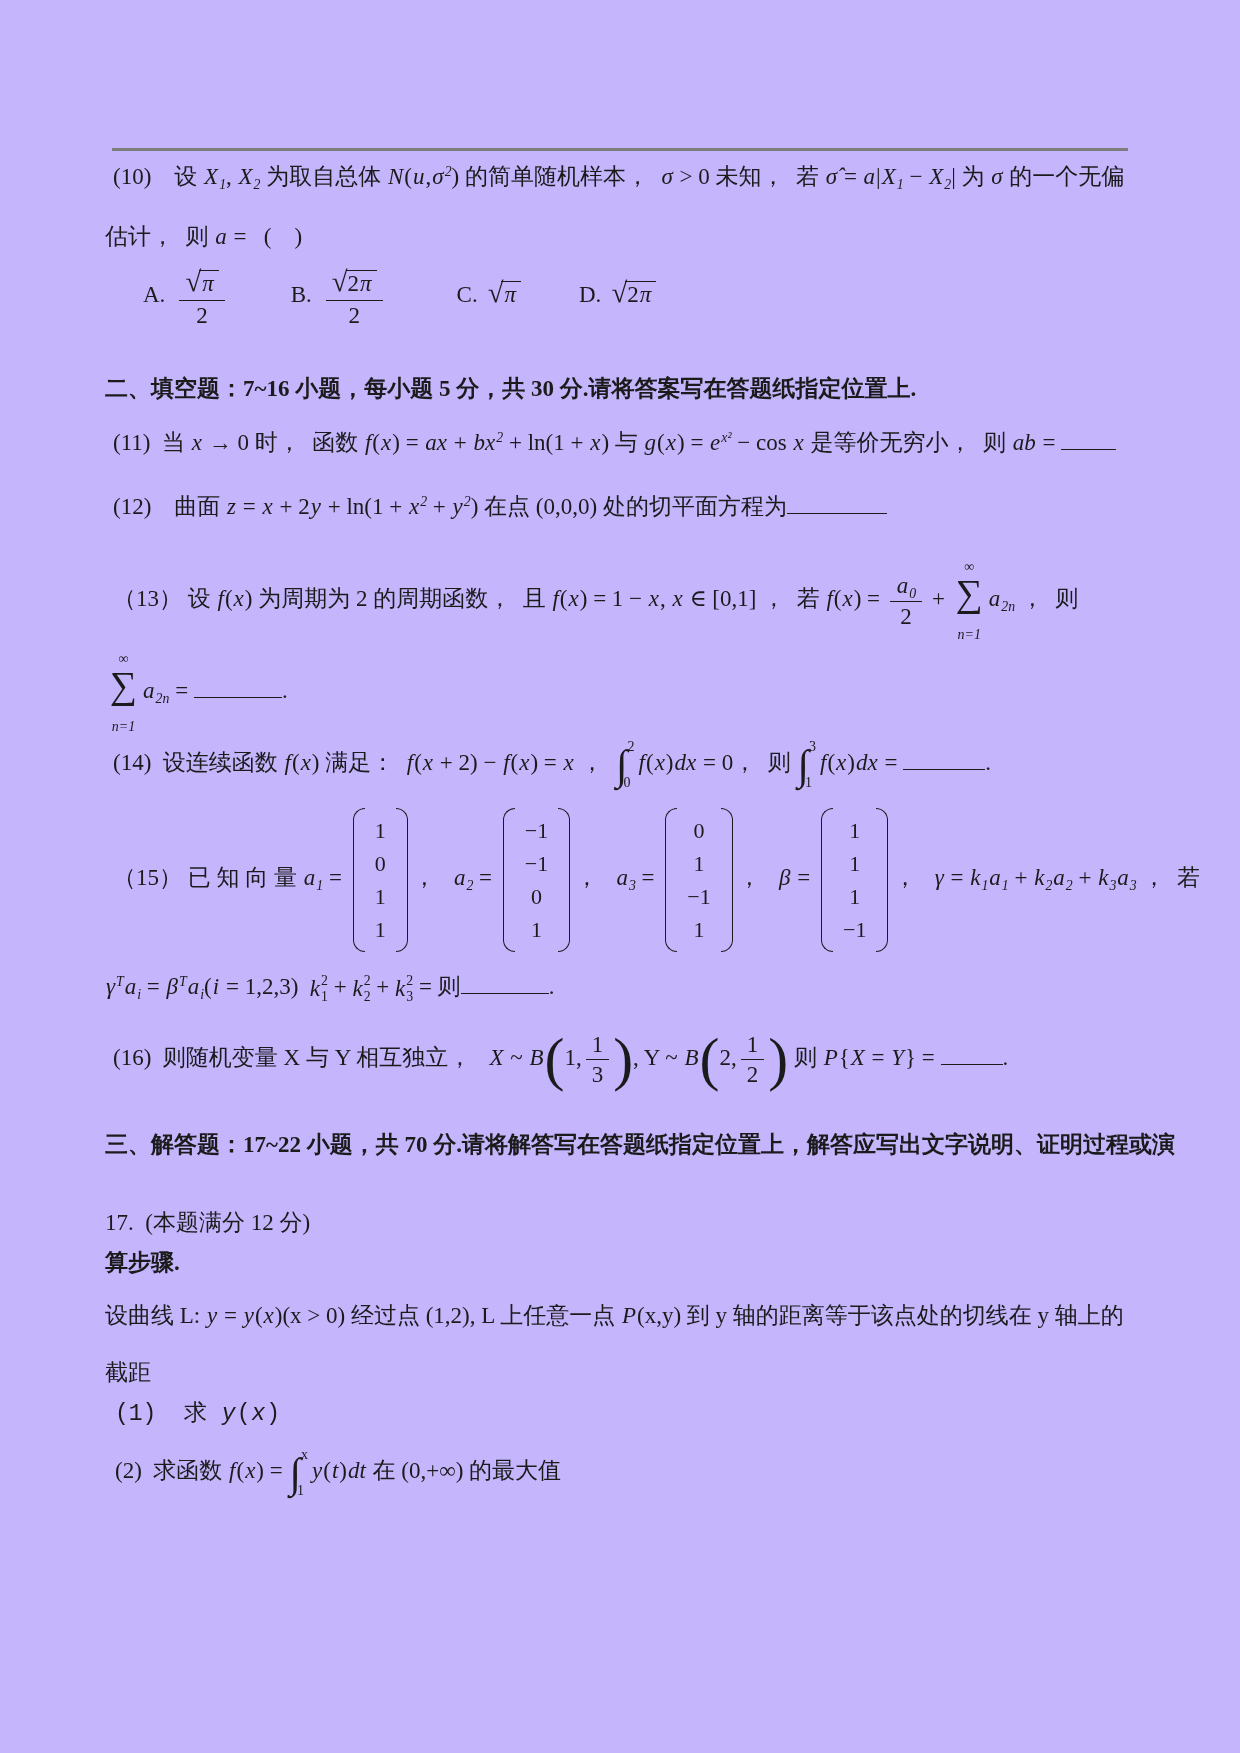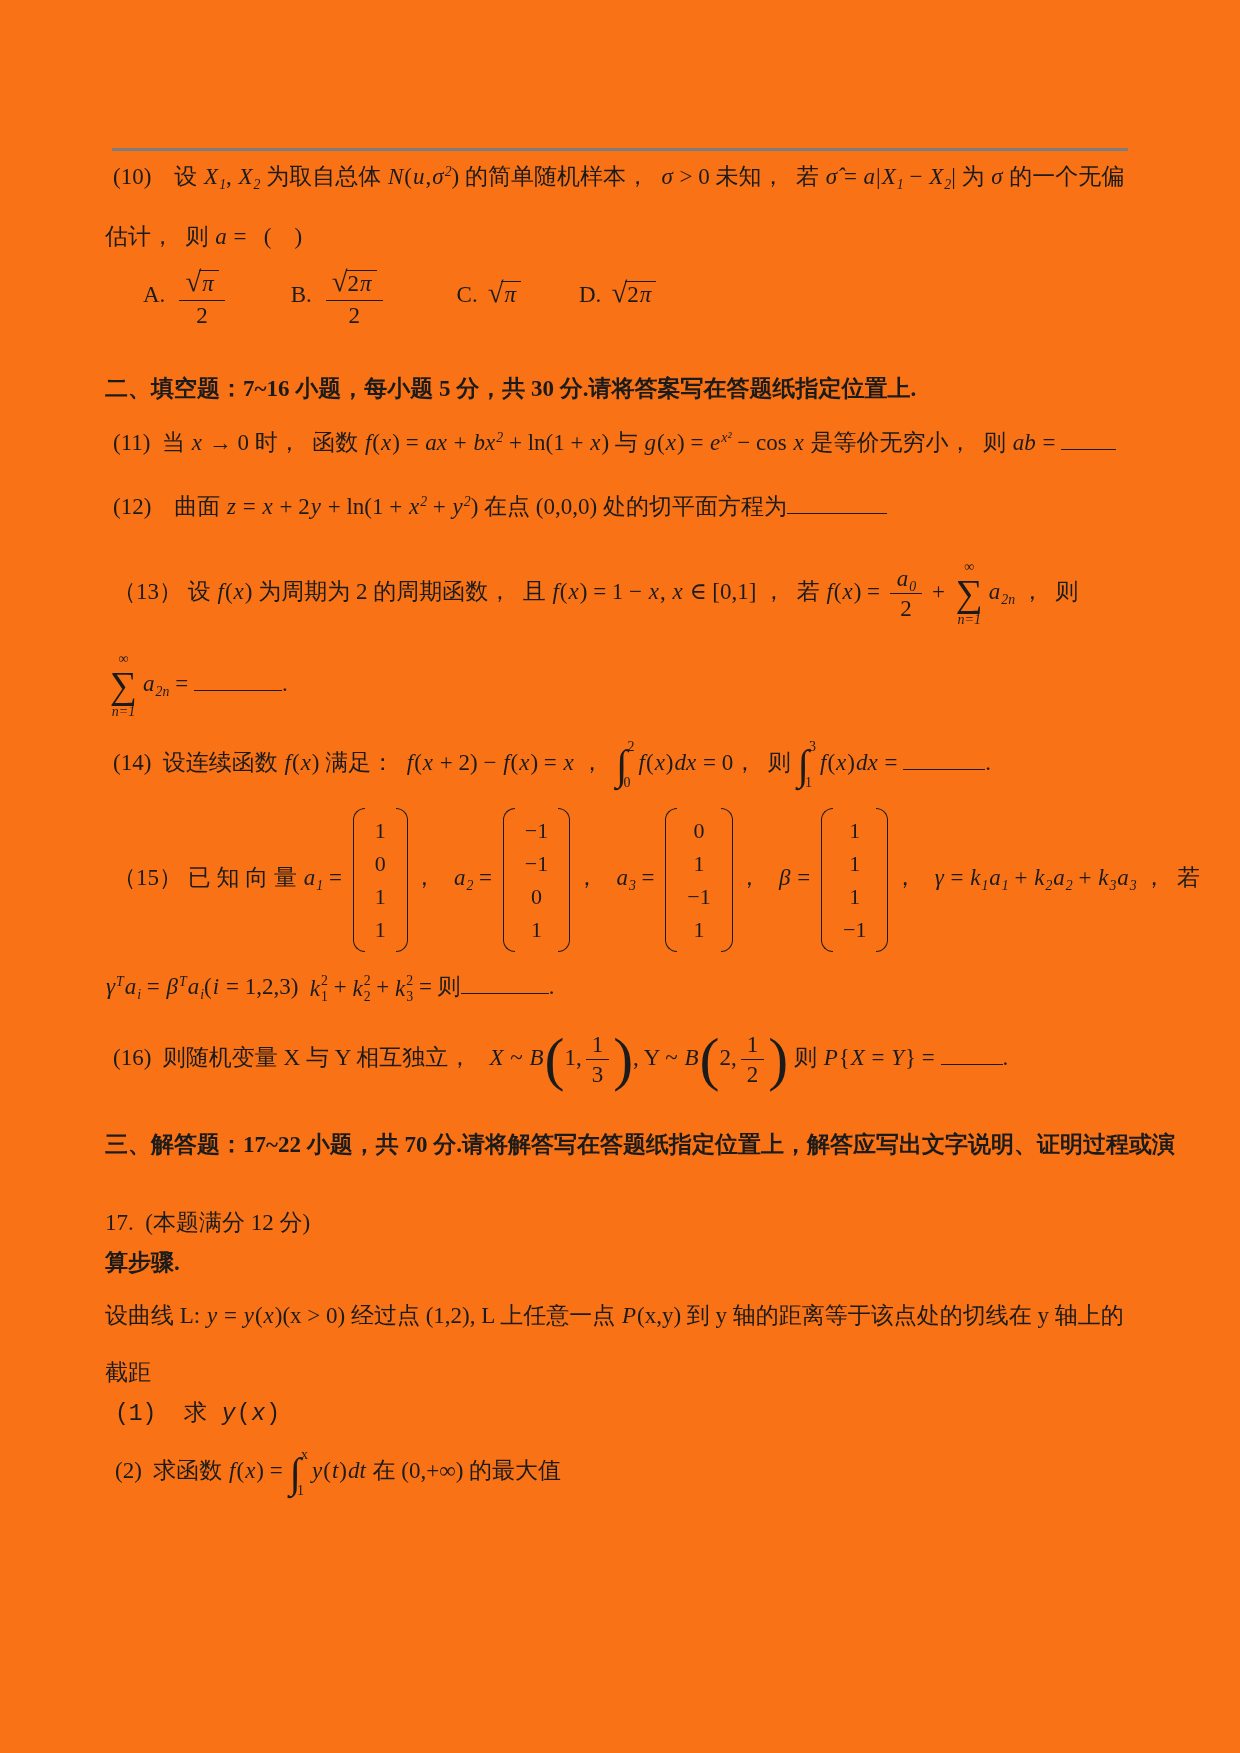--- a/index.html
+++ b/index.html
@@ -1,21 +1,21 @@
 <!DOCTYPE html>
 <html><head>
 <meta charset="utf-8">
 <style>
   html,body{margin:0;padding:0;}
   body{background:#e8e8e8;}
   .page{
     position:relative;
     width:1240px;height:1753px;
     margin:0 auto;
-    background:#f97316;
+    background:#c4b5fd;
     font-family:"Liberation Serif","DejaVu Serif",serif;
     color:#1b1b1b;
     font-size:23px;
     overflow:hidden;
   }
   .rule{position:absolute;left:112px;top:148px;width:1016px;height:3px;background:#7d7d7d;}
   .line{position:absolute;left:105px;white-space:pre;line-height:1.3;}
   .bold{font-weight:bold;}
   .ind8{padding-left:8px;}
   .ind10{padding-left:10px;}
@@ -27,21 +27,21 @@
   .m-sup{font-size:0.60em;font-style:italic;vertical-align:0.55em;line-height:0;}
   .m-frac{display:inline-block;vertical-align:middle;text-align:center;margin:0 4px;line-height:1.1;}
   .fr-num{display:block;border-bottom:1.6px solid #1b1b1b;padding:0 6px 2px;}
   .fr-den{display:block;padding-top:2px;}
   .m-sqrt{display:inline-block;white-space:nowrap;}
   .sq-rad{font-size:1.25em;margin-right:-2px;}
   .sq-body{border-top:1.7px solid #1b1b1b;padding:0 4px 0 2px;}
   .m-sum{display:inline-flex;flex-direction:column;align-items:center;vertical-align:middle;line-height:1;margin:0 5px;}
   .sum-top{font-size:14px;padding-bottom:1px;}
   .sum-sig{font-size:38px;line-height:0.95;}
-  .sum-bot{font-size:14px;font-style:italic;padding-top:2px;text-align:center;}
+  .sum-bot{font-size:14px;font-style:italic;padding-top:17px;text-align:center;}
   .m-int{display:inline-flex;align-items:center;vertical-align:middle;margin:0 3px 0 1px;}
   .int-glyph{font-size:42px;line-height:1;}
   .int-lims{display:inline-flex;flex-direction:column;justify-content:space-between;height:50px;font-size:14px;line-height:1;}
   .int-top{align-self:flex-start;}
   .int-bot{align-self:flex-start;margin-left:-4px;}
   .m-vec{display:inline-flex;align-items:stretch;vertical-align:middle;margin:0 5px;}
   .vp{width:11px;display:inline-block;}
   .vp-l{border-left:1.8px solid #1b1b1b;border-top:1.8px solid #1b1b1b;border-bottom:1.8px solid #1b1b1b;border-radius:14px 0 0 14px;}
   .vp-r{border-right:1.8px solid #1b1b1b;border-top:1.8px solid #1b1b1b;border-bottom:1.8px solid #1b1b1b;border-radius:0 14px 14px 0;}
   .vec-rows{display:flex;flex-direction:column;justify-content:center;padding:6px 10px;text-align:center;line-height:1.5;font-size:22px;}

